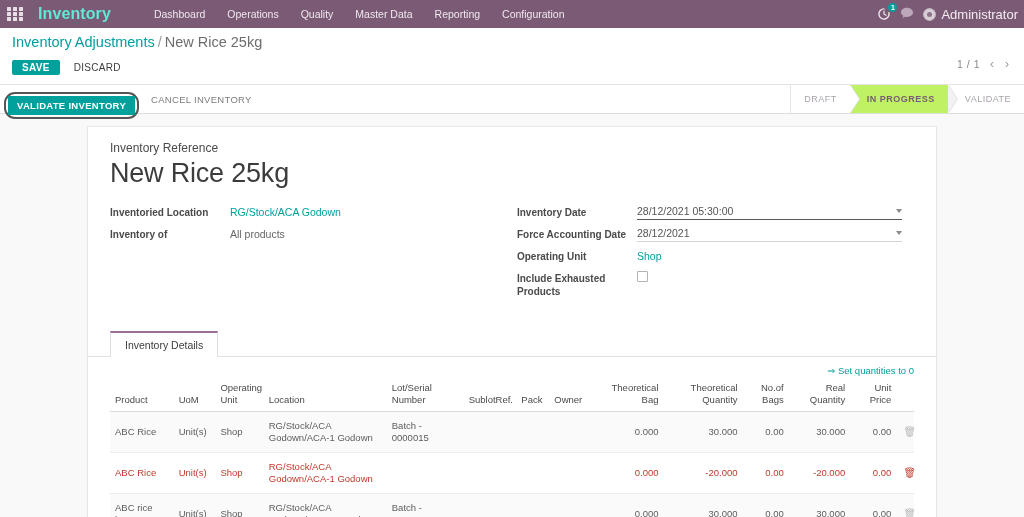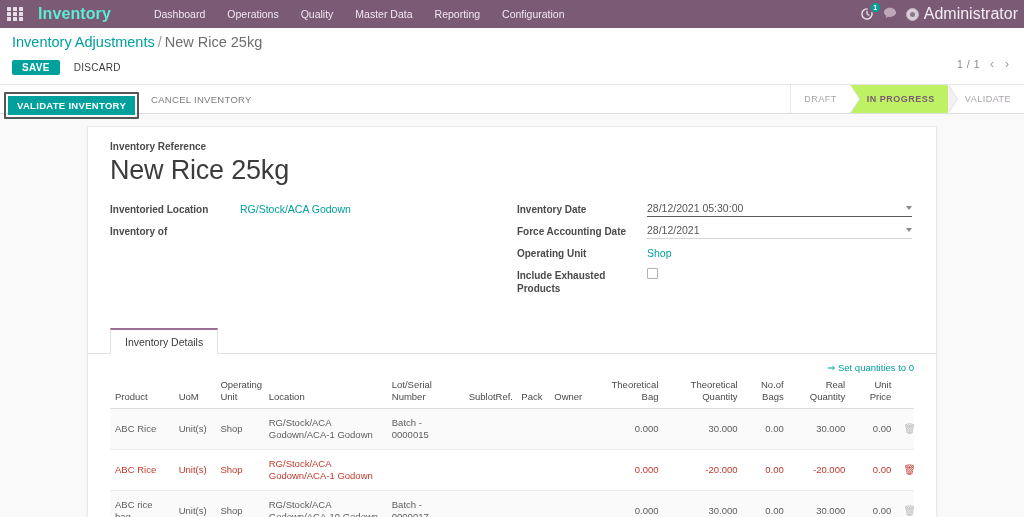--- a/index.html
+++ b/index.html
@@ -86,21 +86,21 @@
     cursor: pointer; padding-right: 2px;
   }
   .avatar {
     width: 13px; height: 13px; border-radius: 50%;
     background: #d8cdd6;
     border: 1px solid #c3b3c0;
     display: flex; align-items: center; justify-content: center;
   }
   .avatar i { width: 5px; height: 5px; border-radius: 50%; background: #8d7589; display:block; }
   .username {
-    font-size: 16px; color: #f3ecf1; white-space: nowrap;
+    font-size: 13px; color: #f3ecf1; white-space: nowrap;
   }
 
   
   .cp {
     background: #ffffff;
     border-bottom: 1px solid #e4e4e4;
     padding: 6px 12px 0 12px;
     position: relative;
   }
   .breadcrumb {
@@ -155,21 +155,21 @@
     border-bottom: 1px solid #dededE;
     height: 29px;
     display: flex; align-items: stretch;
     position: relative;
   }
   .sb-left { display: flex; align-items: center; padding-left: 4px; gap: 0px; }
   .focus-wrap {
     border: 2px solid #555;
     padding: 2px;
     display: inline-flex;
-    border-radius: 1px;
+    border-radius: 11px;
     margin-top: 12px;
   }
   .btn-validate {
     background: #00a09d;
     color: #fff;
     font-size: 9.5px;
     font-weight: bold;
     letter-spacing: .3px;
     padding: 4px 9px;
     border: none;
@@ -235,41 +235,41 @@
   .sheet {
     width: 850px;
     margin: 0 auto;
     background: #fff;
     border: 1px solid #e7e7e7;
     box-shadow: 0 1px 2px rgba(0,0,0,.04);
     padding: 14px 22px 0 22px;
     min-height: 420px;
   }
   .fld-label-sm {
-    font-size: 10px;
-    font-weight: bold;
+    font-size: 12px;
+    font-weight: normal;
     color: #4a4a4a;
   }
   h1.title {
     font-size: 27px;
     font-weight: normal;
     color: #3c3c3c;
     margin: 3px 0 16px 0;
     letter-spacing: -.2px;
   }
 
   .form-cols { display: flex; gap: 0; }
   .col-l { width: 410px; }
   .col-r { width: 400px; }
   .frow { display: flex; align-items: flex-start; margin-bottom: 6px; min-height: 16px; }
   .flabel {
     font-size: 10px;
     font-weight: bold;
     color: #4a4a4a;
-    width: 130px;
+    width: 120px;
     flex: none;
     line-height: 13px;
     padding-top: 1px;
   }
   .fval {
     font-size: 10.5px;
     color: #666;
     line-height: 14px;
     flex: 1;
   }
@@ -483,20 +483,21 @@
     <h1 class="title">New Rice 25kg</h1>
 
     <div class="form-cols">
       <div class="col-l">
         <div class="frow">
           <div class="flabel">Inventoried Location</div>
           <div class="fval link">RG/Stock/ACA Godown</div>
         </div>
         <div class="frow">
           <div class="flabel">Inventory of</div>
+          <div class="fval">All products</div>
         </div>
       </div>
 
       <div class="col-r">
         <div class="frow">
           <div class="flabel">Inventory Date</div>
           <div class="date-input">
             <span>28/12/2021 05:30:00</span>
             <span class="caret-dn"></span>
           </div>

